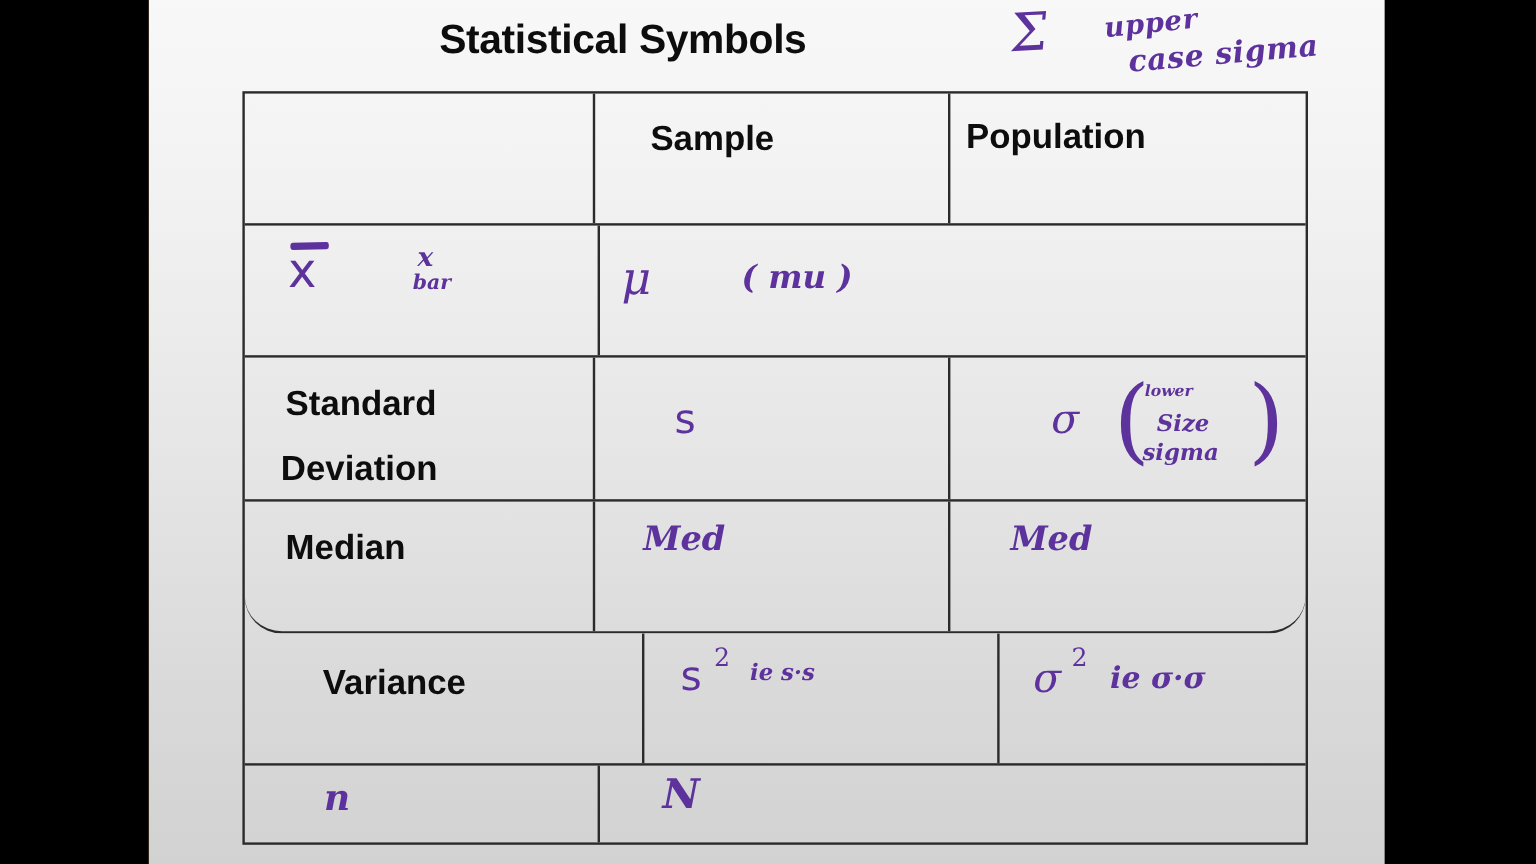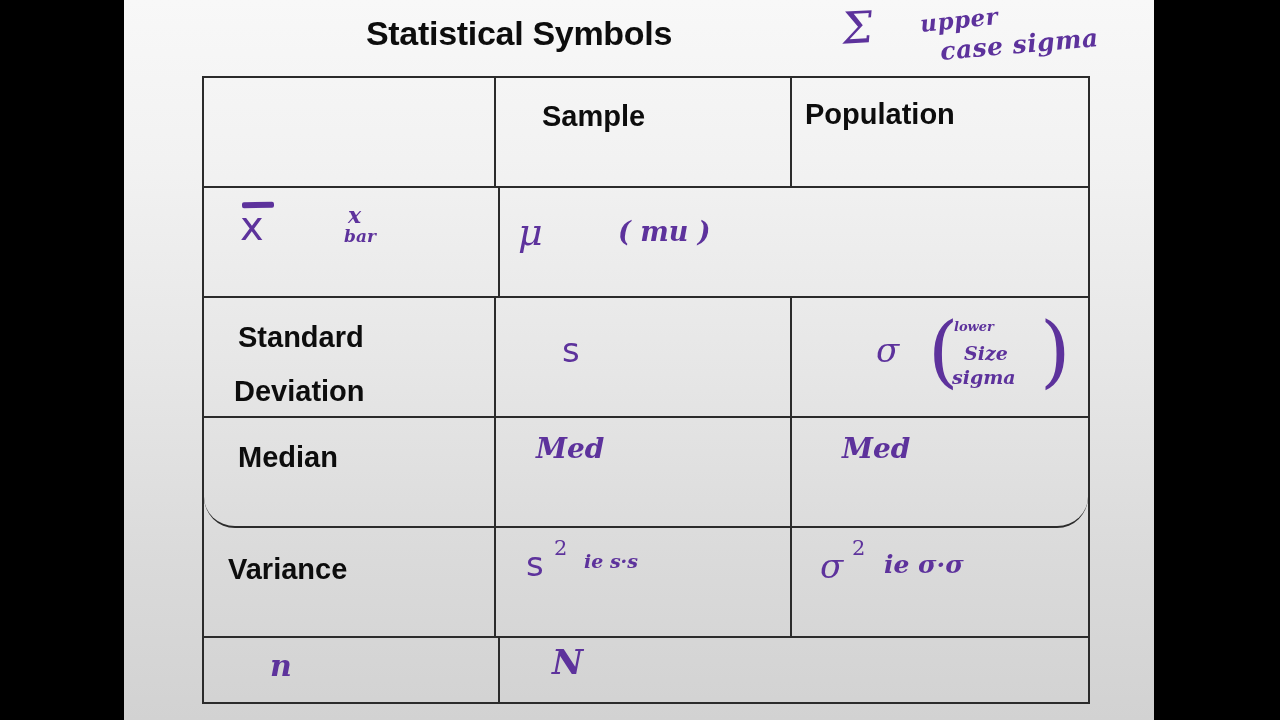--- a/index.html
+++ b/index.html
@@ -128,21 +128,21 @@
 
   .c-label  { width: 292px; }  
   .c-sample { width: 296px; }  
   .c-pop    { flex: 1; }       
 
   
   .r-head { height: 110px; }
   .r-mean { height: 110px; }
   .r-sd   { height: 120px; }
   .r-med  { height: 110px; border-radius: 31px; }
-  .r-var  { height: 110px; }
+  .r-var  { height: 110px; padding-left: 41px; }
   .r-size { height: 64px; }
 
   
   .hdr-txt {
     position: absolute;
     font-size: 29px;
     font-weight: bold;
     color: #0d0d0d;
     white-space: nowrap;
   }

